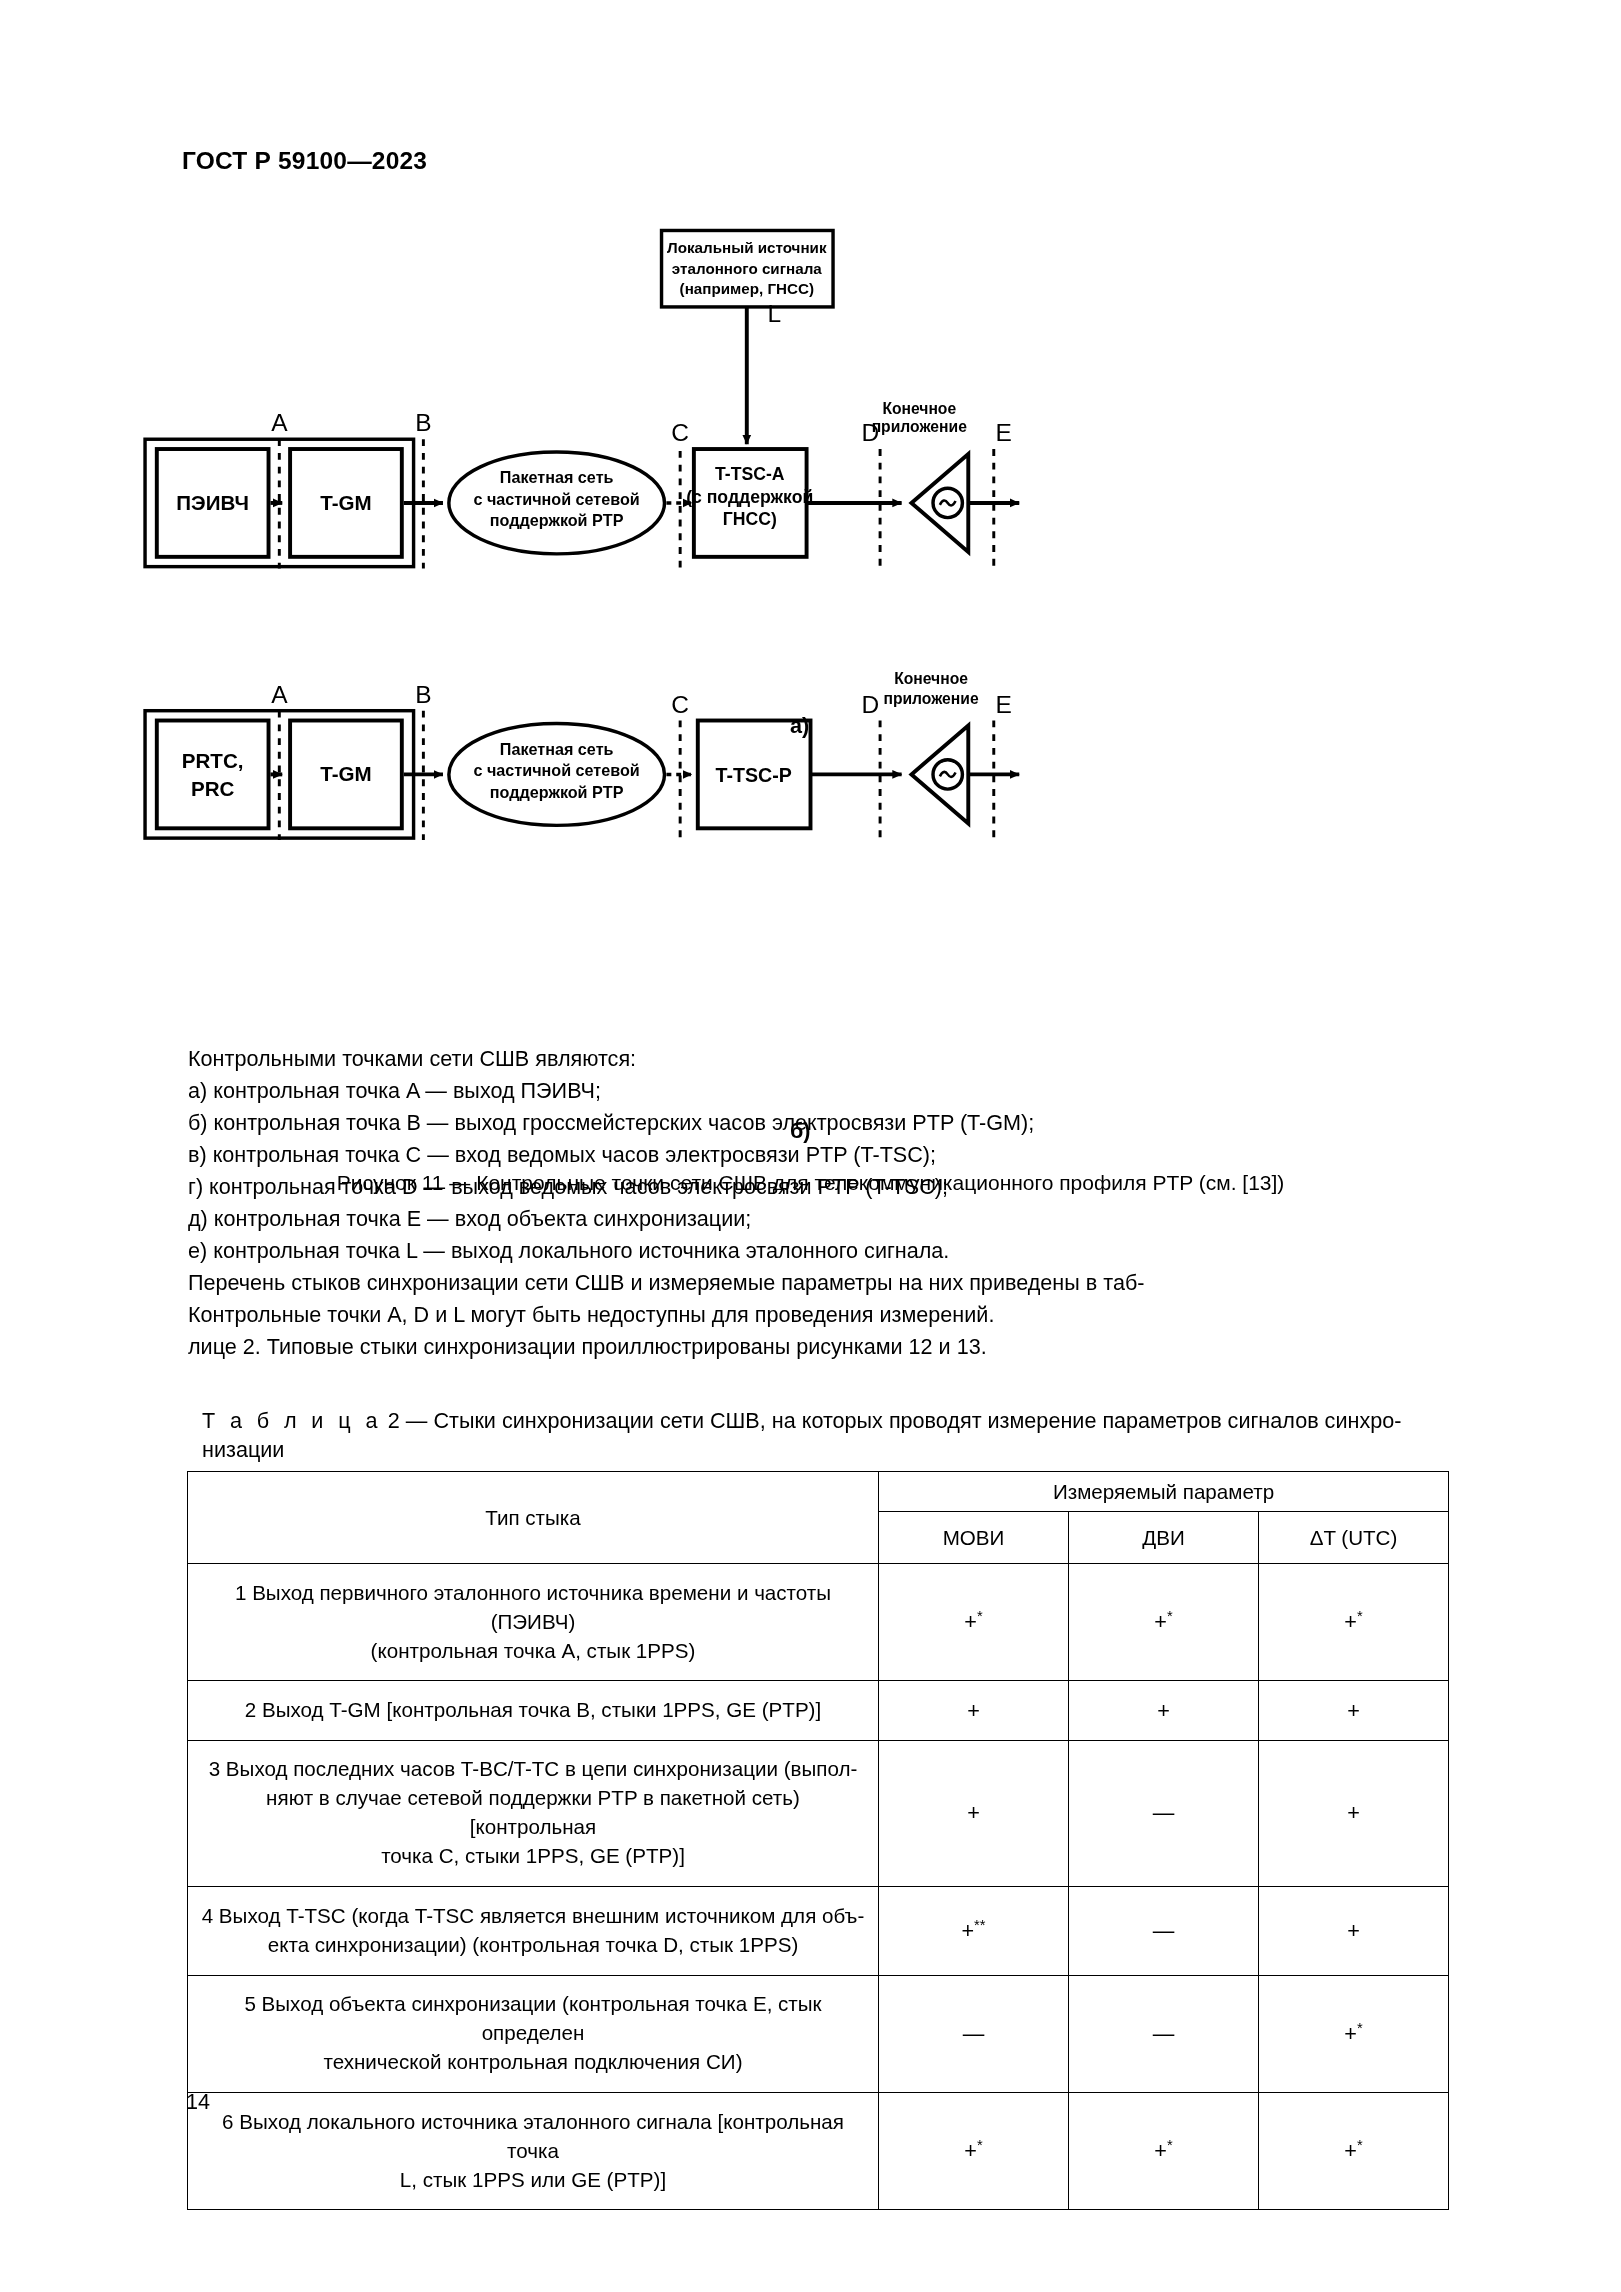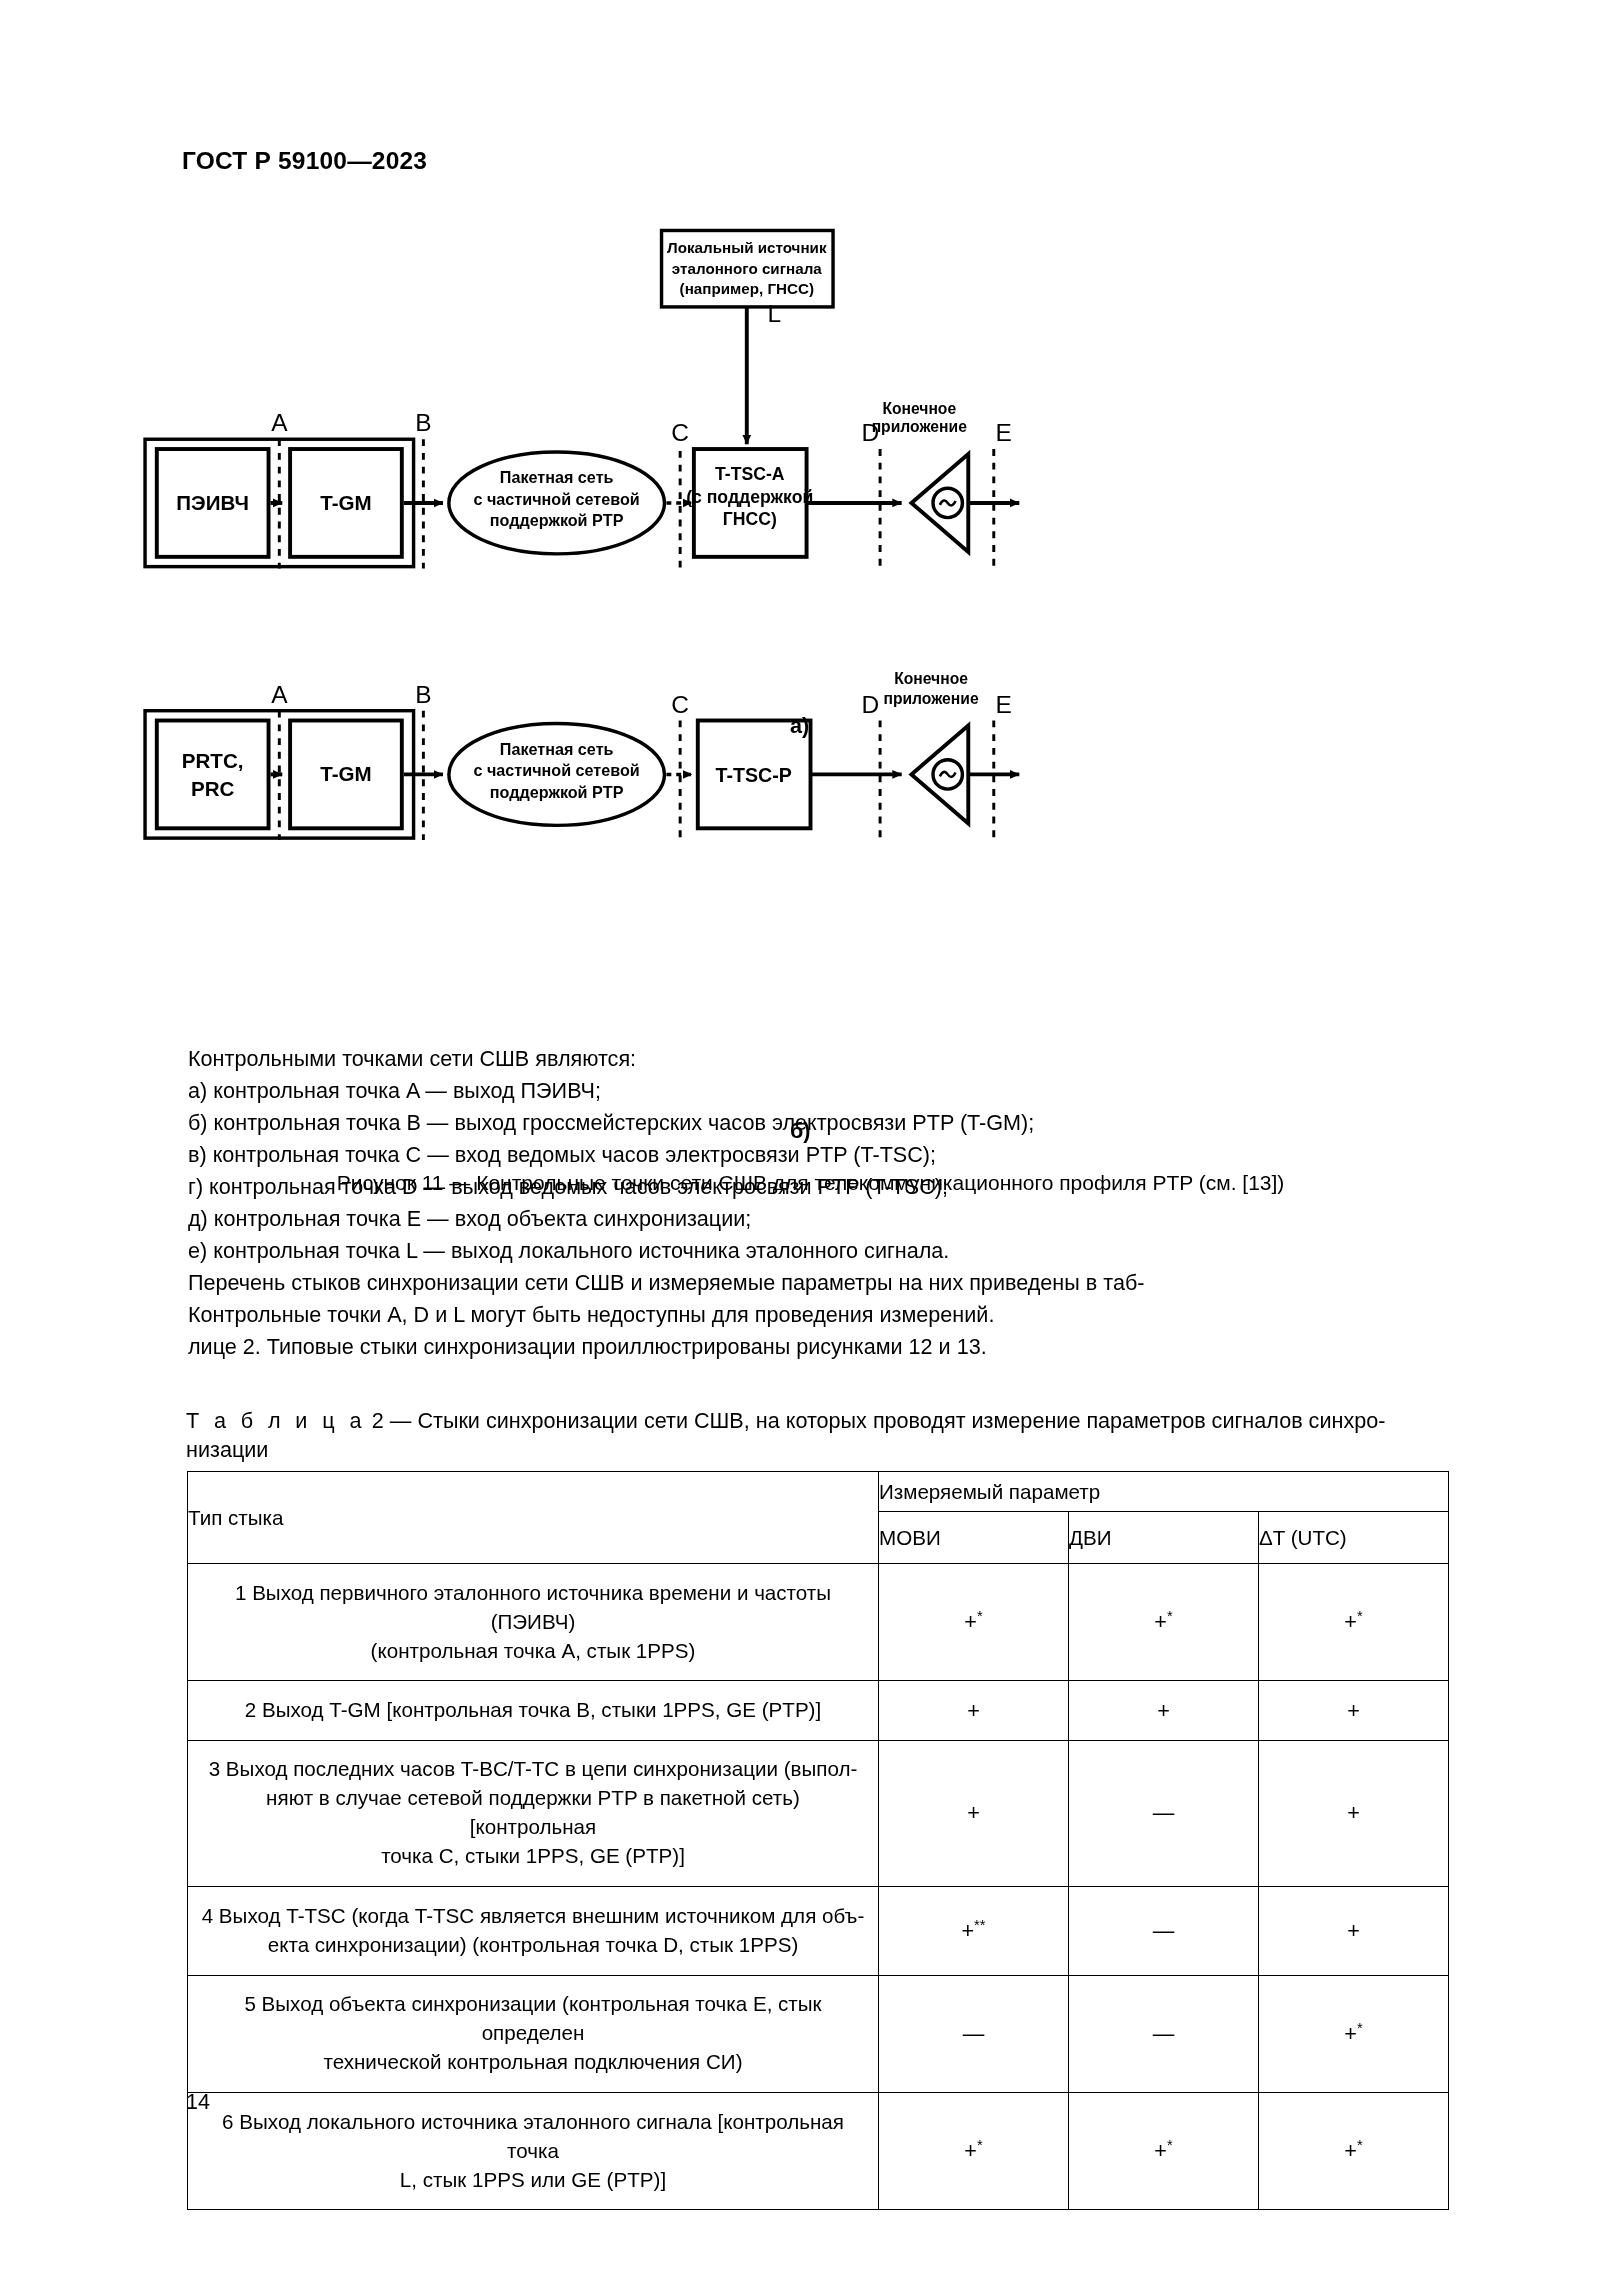--- a/index.html
+++ b/index.html
@@ -71,21 +71,21 @@
     margin: 2px;
     text-indent: 69px;
   }
   .body-text p.cont {
     text-indent: 0;
   }
 
   
   .table-caption {
     position: absolute;
-    left: 186px;
+    left: 202px;
     top: 1406px;
     width: 1259px;
     font-size: 21.6px;
     line-height: 29px;
   }
   .tbl-word {
     letter-spacing: 4.4px;
   }
 
   
@@ -99,21 +99,21 @@
     table-layout: fixed;
   }
   .sync-table th,
   .sync-table td {
     border: 1.6px solid #000;
     padding: 0;
     font-weight: normal;
     vertical-align: middle;
   }
   .sync-table thead th {
-    text-align: left;
+    text-align: center;
     height: 39px;
   }
   .sync-table th.type-col {
     width: 690px;
   }
   .sync-table th.group-col { }
   .sync-table th.sub-col {
     width: 190px;
     height: 51px;
   }

